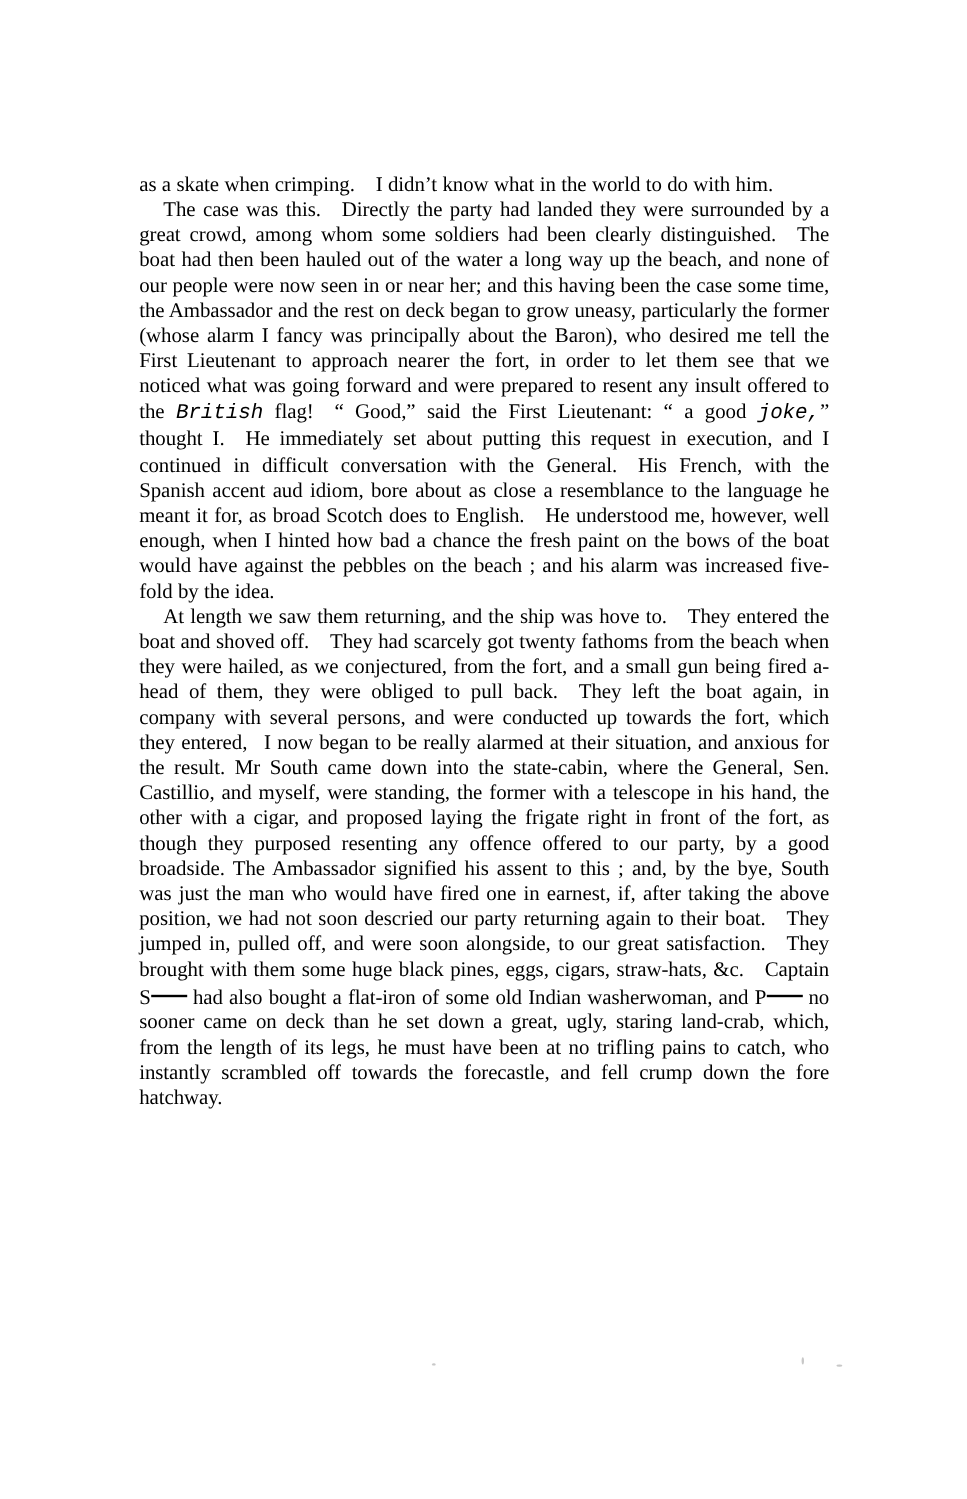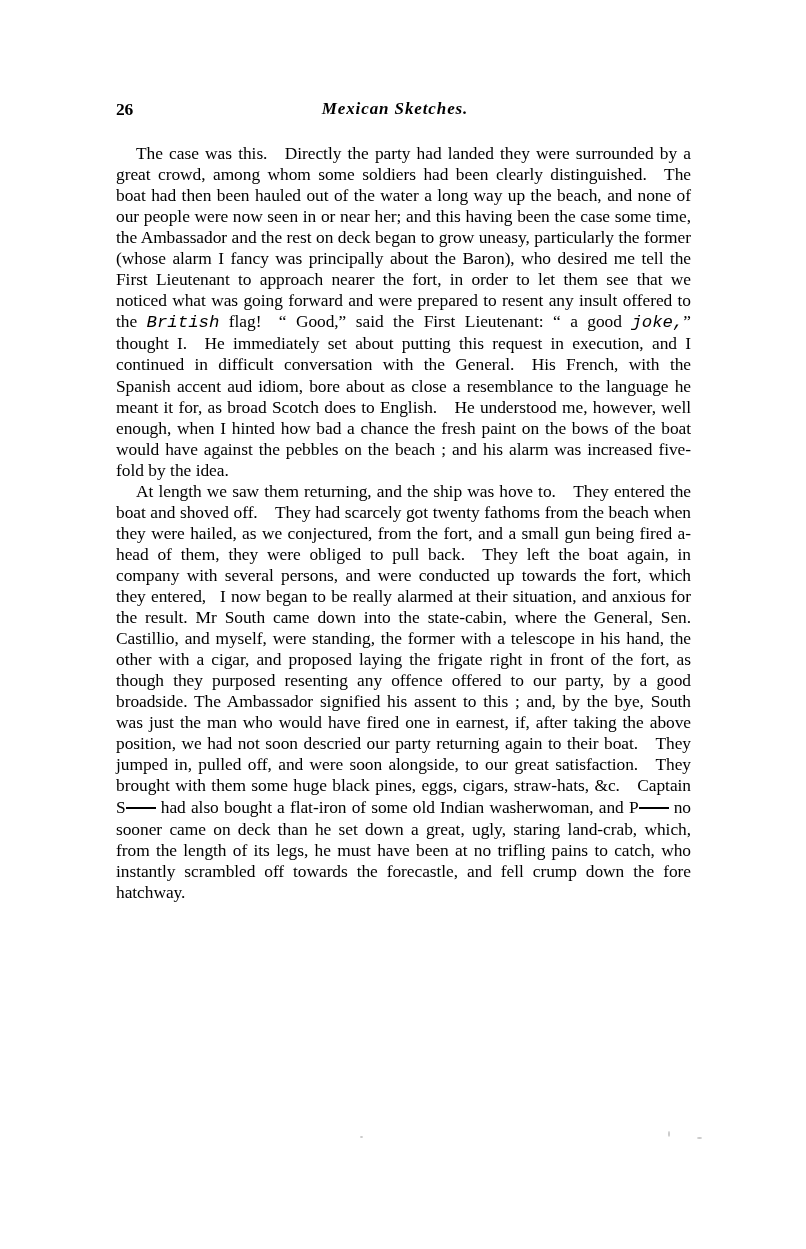--- a/index.html
+++ b/index.html
@@ -92,26 +92,23 @@
     background: #9a9a9a;
     border-radius: 50%;
     opacity: 0.55;
   }
 </style>
 </head>
 <body>
 
 <div class="page">
 
-  <div class="running-head">
-    <span class="folio">26</span>
-    <span class="head-title">Mexican Sketches.</span>
-  </div>
 
   <div class="textblock">
+      <p class="noindent">as a skate when crimping. I didn’t know what in the world to do with him.</p>
       <p class="indent">The case was this. Directly the party had landed they were surrounded by a great crowd, among whom some soldiers had been clearly distinguished. The boat had then been hauled out of the water a long way up the beach, and none of our people were now seen in or near her; and this having been the case some time, the Ambassador and the rest on deck began to grow uneasy, particularly the former (whose alarm I fancy was principally about the Baron), who desired me tell the First Lieutenant to approach nearer the fort, in order to let them see that we noticed what was going forward and were prepared to resent any insult offered to the <i>British</i> flag! “ Good,” said the First Lieutenant: “ a good <i>joke,</i>” thought I. He immediately set about putting this request in execution, and I continued in difficult conversation with the General. His French, with the Spanish accent aud idiom, bore about as close a resemblance to the language he meant it for, as broad Scotch does to English. He understood me, however, well enough, when I hinted how bad a chance the fresh paint on the bows of the boat would have against the pebbles on the beach ; and his alarm was increased five-fold by the idea.</p>
       <p class="indent">At length we saw them returning, and the ship was hove to. They entered the boat and shoved off. They had scarcely got twenty fathoms from the beach when they were hailed, as we conjectured, from the fort, and a small gun being fired a-head of them, they were obliged to pull back. They left the boat again, in company with several persons, and were conducted up towards the fort, which they entered,  I now began to be really alarmed at their situation, and anxious for the result. Mr South came down into the state-cabin, where the General, Sen. Castillio, and myself, were standing, the former with a telescope in his hand, the other with a cigar, and proposed laying the frigate right in front of the fort, as though they purposed resenting any offence offered to our party, by a good broadside. The Ambassador signified his assent to this ; and, by the bye, South was just the man who would have fired one in earnest, if, after taking the above position, we had not soon descried our party returning again to their boat. They jumped in, pulled off, and were soon alongside, to our great satisfaction. They brought with them some huge black pines, eggs, cigars, straw-hats, &amp;c. Captain S<span class="dash"></span> had also bought a flat-iron of some old Indian washerwoman, and P<span class="dash"></span> no sooner came on deck than he set down a great, ugly, staring land-crab, which, from the length of its legs, he must have been at no trifling pains to catch, who instantly scrambled off towards the forecastle, and fell crump down the fore hatchway.</p>
     </div>
 
   <div class="speck" style="left:697px; top:1137px; width:5px; height:2px;"></div>
   <div class="speck" style="left:668px; top:1131px; width:2px; height:6px;"></div>
   <div class="speck" style="left:360px; top:1136px; width:3px; height:2px;"></div>
 
 </div>
 

